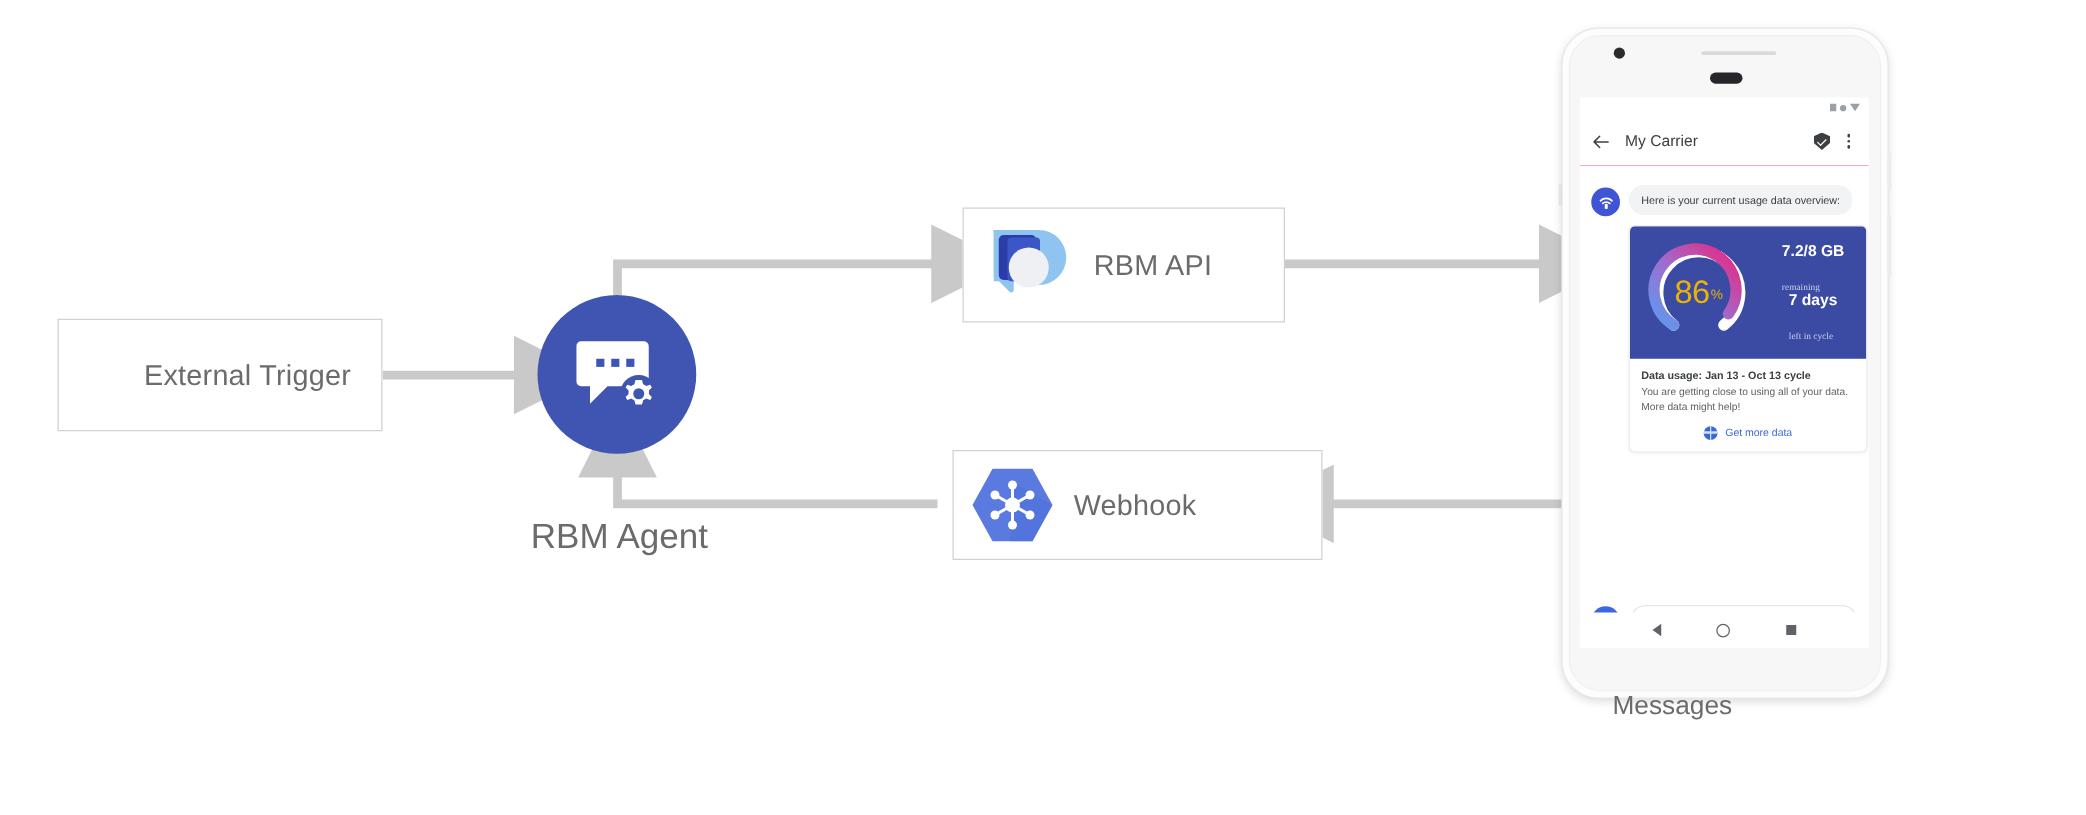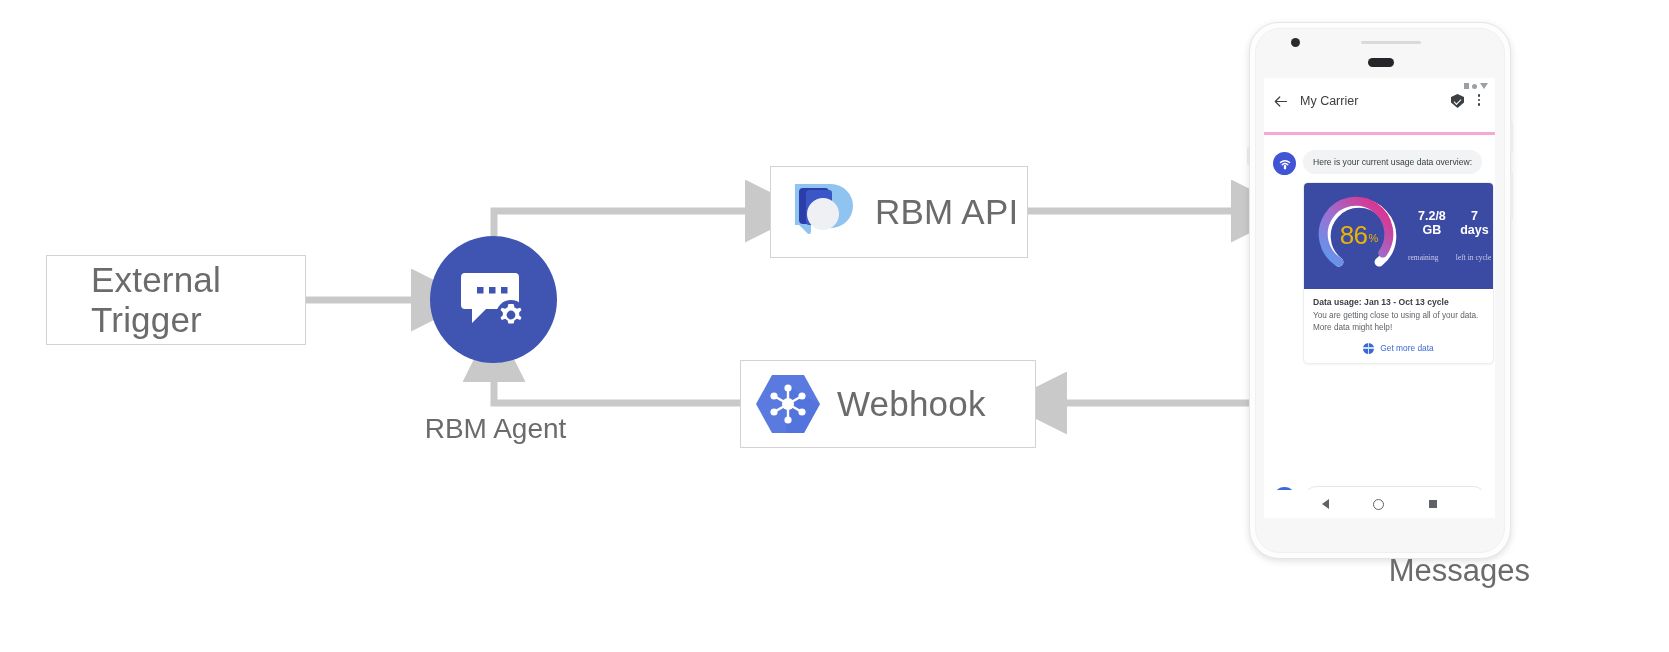--- a/index.html
+++ b/index.html
@@ -3,31 +3,31 @@
 <meta charset="utf-8">
 <style>
   html,body{margin:0;padding:0;background:#ffffff;}
   body{width:1669px;height:652px;position:relative;overflow:hidden;
        font-family:"Liberation Sans","DejaVu Sans",sans-serif;color:#5f6368;}
   .stage{position:absolute;inset:0;}
 
   
   .obox{position:absolute;border:1px solid #d2d2d2;background:#fff;box-sizing:border-box;
         display:flex;align-items:center;padding-left:44px;}
-  .obox .lbl{font-size:35px;font-weight:400;color:#6b6b6b;letter-spacing:.2px;}
+  .obox .lbl{font-size:23px;font-weight:400;color:#6b6b6b;letter-spacing:.2px;}
 
   
   #ext-trigger{left:46px;top:255px;width:260px;height:90px;justify-content:center;}
 
   
   #rbm-api-box{left:770px;top:166px;width:258px;height:92px;padding-left:14px;}
   #rbm-api-box .lbl{margin-left:18px;}
 
   
-  #webhook-box{left:740px;top:360px;width:296px;height:88px;padding-left:14px;}
+  #webhook-box{left:762px;top:360px;width:296px;height:88px;padding-left:14px;}
   #webhook-box .lbl{margin-left:16px;}
 
   
   #rbm-agent{position:absolute;left:430px;top:236px;width:127px;height:127px;border-radius:50%;
              background:#4054b2;display:flex;align-items:center;justify-content:center;}
   #agent-label{position:absolute;left:413px;top:413px;width:165px;text-align:center;
                font-size:28px;color:#6b6b6b;}
 
   
   .arrow-svg{position:absolute;left:0;top:0;width:1669px;height:652px;pointer-events:none;}
@@ -47,22 +47,22 @@
 
   .screen{position:absolute;left:15px;top:56px;width:231px;height:440px;background:#ffffff;overflow:hidden;}
 
   .statusbar{height:16px;display:flex;align-items:center;justify-content:flex-end;
              padding-right:7px;gap:3px;background:#fff;}
   .sb-sq{width:5px;height:6px;background:#9aa0a6;}
   .sb-dot{width:5px;height:5px;border-radius:50%;background:#9aa0a6;}
   .sb-tri{width:0;height:0;border-left:4px solid transparent;border-right:4px solid transparent;
           border-top:6px solid #9aa0a6;}
 
-  .appbar{height:38px;display:flex;padding:0 9px;background:#fff;
-          border-bottom:3px solid #f9a8d4;}
+  .appbar{height:38px;display:flex;align-items:center;padding:0 9px;background:#fff;
+          border-bottom:1px solid #f9a8d4;}
   .appbar .title{font-size:12.5px;color:#3c4043;margin-left:12px;flex:1;}
   .ic-back{width:15px;height:15px;position:relative;}
   .shield{width:13px;height:14px;background:#3c4043;
           clip-path:polygon(50% 0,100% 22%,100% 60%,50% 100%,0 60%,0 22%);
           position:relative;}
   .shield::after{content:"";position:absolute;left:3px;top:5px;width:6px;height:3px;
                  border-left:1.6px solid #fff;border-bottom:1.6px solid #fff;transform:rotate(-45deg);}
   .ic-more{width:14px;display:flex;flex-direction:column;align-items:center;gap:2px;margin-left:8px;}
   .ic-more i{width:2.5px;height:2.5px;border-radius:50%;background:#3c4043;display:block;}
 
@@ -76,21 +76,21 @@
 
   .rich-card{margin:7px 0 0 30px;width:189px;border:1px solid #eeeeee;border-radius:5px;overflow:hidden;
              background:#fff;box-shadow:0 1px 2px rgba(0,0,0,.05);}
   .card-hero{background:#3b4aa3;height:106px;position:relative;display:flex;align-items:center;}
   .gauge{position:absolute;left:14px;top:11px;width:82px;height:82px;}
   .gauge-text{position:absolute;left:14px;top:11px;width:82px;height:82px;
               display:flex;align-items:center;justify-content:center;color:#eab308;}
   .gauge-num{font-size:26px;font-weight:300;letter-spacing:-.5px;}
   .gauge-pct{font-size:11px;font-weight:300;margin-left:1px;align-self:center;margin-top:6px;}
   .hero-right{position:absolute;left:104px;top:0;width:85px;height:106px;color:#fff;
-              display:flex;justify-content:center;align-items:center;}
+              display:flex;flex-direction:column;justify-content:center;align-items:center;}
   .hr-big{font-size:12.5px;font-weight:700;line-height:1.1;text-align:center;}
   .hr-small{font-size:7.5px;color:#c9cfe8;text-align:left;margin-top:16px;font-family:Liberation Serif, serif;}
   .hr-grp{text-align:center;}
 
   .card-body{padding:8px 9px 9px 9px;}
   .cb-title{font-size:8.6px;font-weight:700;color:#3c4043;margin-bottom:3px;}
   .cb-text{font-size:8.2px;color:#5f6368;line-height:1.45;}
   .cb-action{margin-top:9px;display:flex;align-items:center;justify-content:center;gap:6px;
              font-size:8.4px;color:#3b68d6;font-weight:500;}
   .globe{width:11px;height:11px;border-radius:50%;background:#3b68d6;position:relative;flex:0 0 11px;}
@@ -105,22 +105,22 @@
              padding:0 11px;font-size:8.6px;color:#a9adb3;background:#fff;justify-content:space-between;}
   .sendic{color:#9aa0a6;font-size:12px;margin-left:6px;}
 
   .navbar{position:absolute;left:0;right:0;bottom:0;height:28px;background:#fff;
           display:flex;align-items:center;justify-content:space-around;padding:0 36px;box-sizing:border-box;}
   .nav-back{width:0;height:0;border-top:5px solid transparent;border-bottom:5px solid transparent;
             border-right:7px solid #5f6368;}
   .nav-home{width:9px;height:9px;border-radius:50%;border:1.6px solid #5f6368;}
   .nav-rec{width:8px;height:8px;background:#5f6368;}
 
-  #phone-label{position:absolute;left:1290px;top:553px;width:240px;text-align:right;
-               font-size:31px;color:#6b6b6b;}
+  #phone-label{position:absolute;left:1290px;top:553px;width:240px;text-align:left;
+               font-size:21px;color:#6b6b6b;}
 </style>
 </head>
 <body>
 
 <div class="stage">
 
   <svg class="arrow-svg" viewBox="0 0 1669 652">
     <defs>
       <marker id="ah" markerWidth="9" markerHeight="9" refX="1" refY="4.5" orient="auto">
         <path d="M0,0 L9,4.5 L0,9 z" fill="#c9c9c9"></path>

